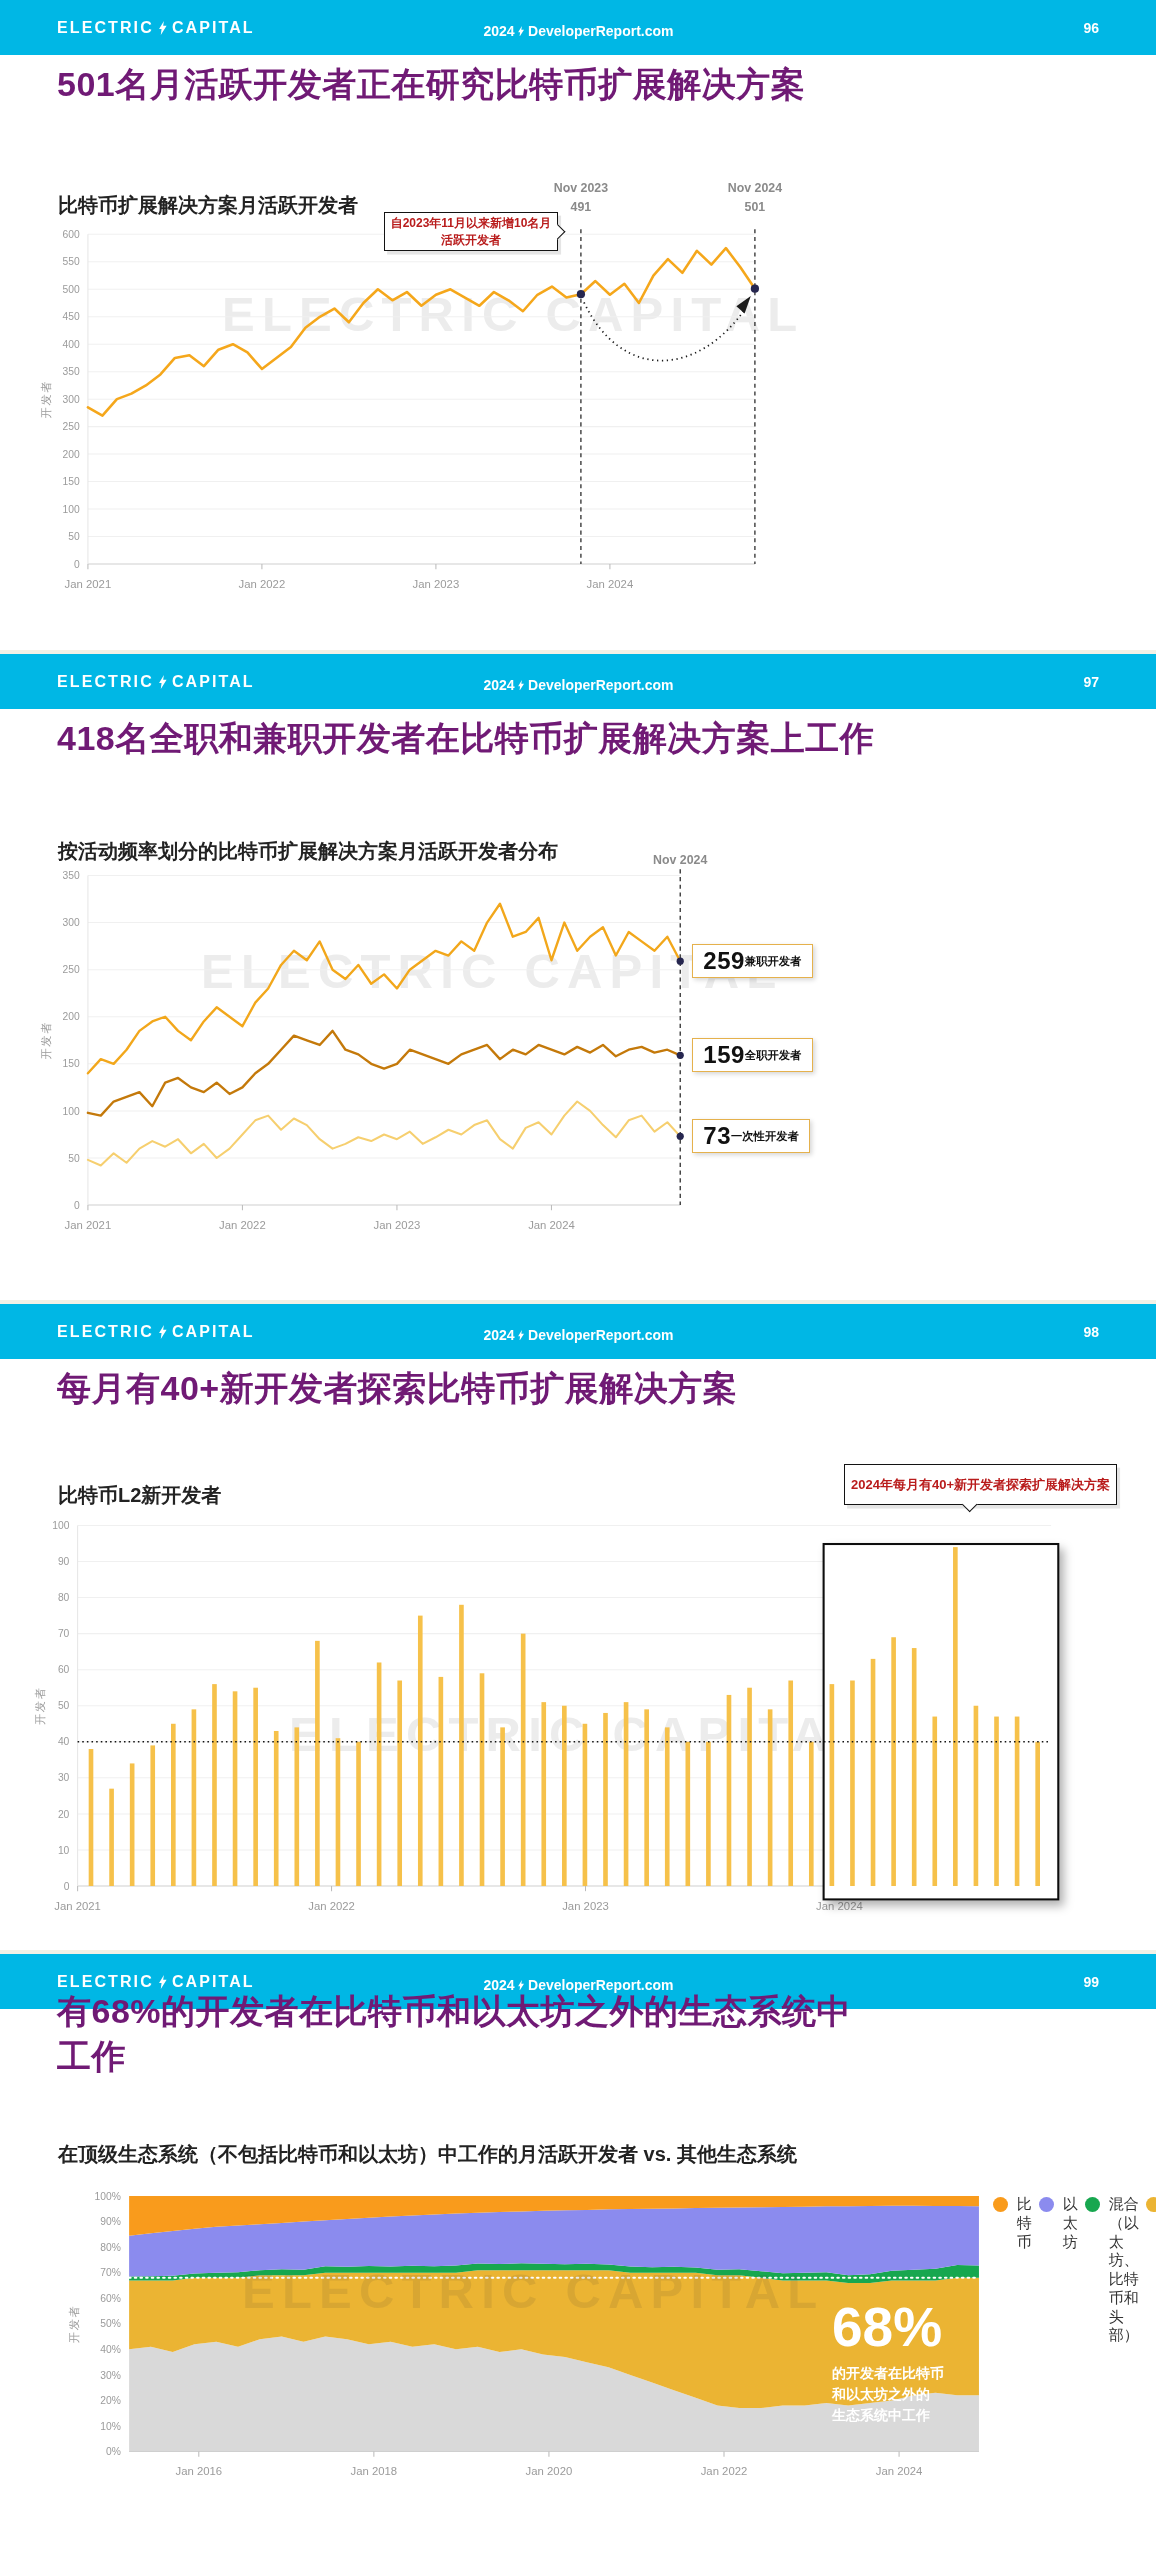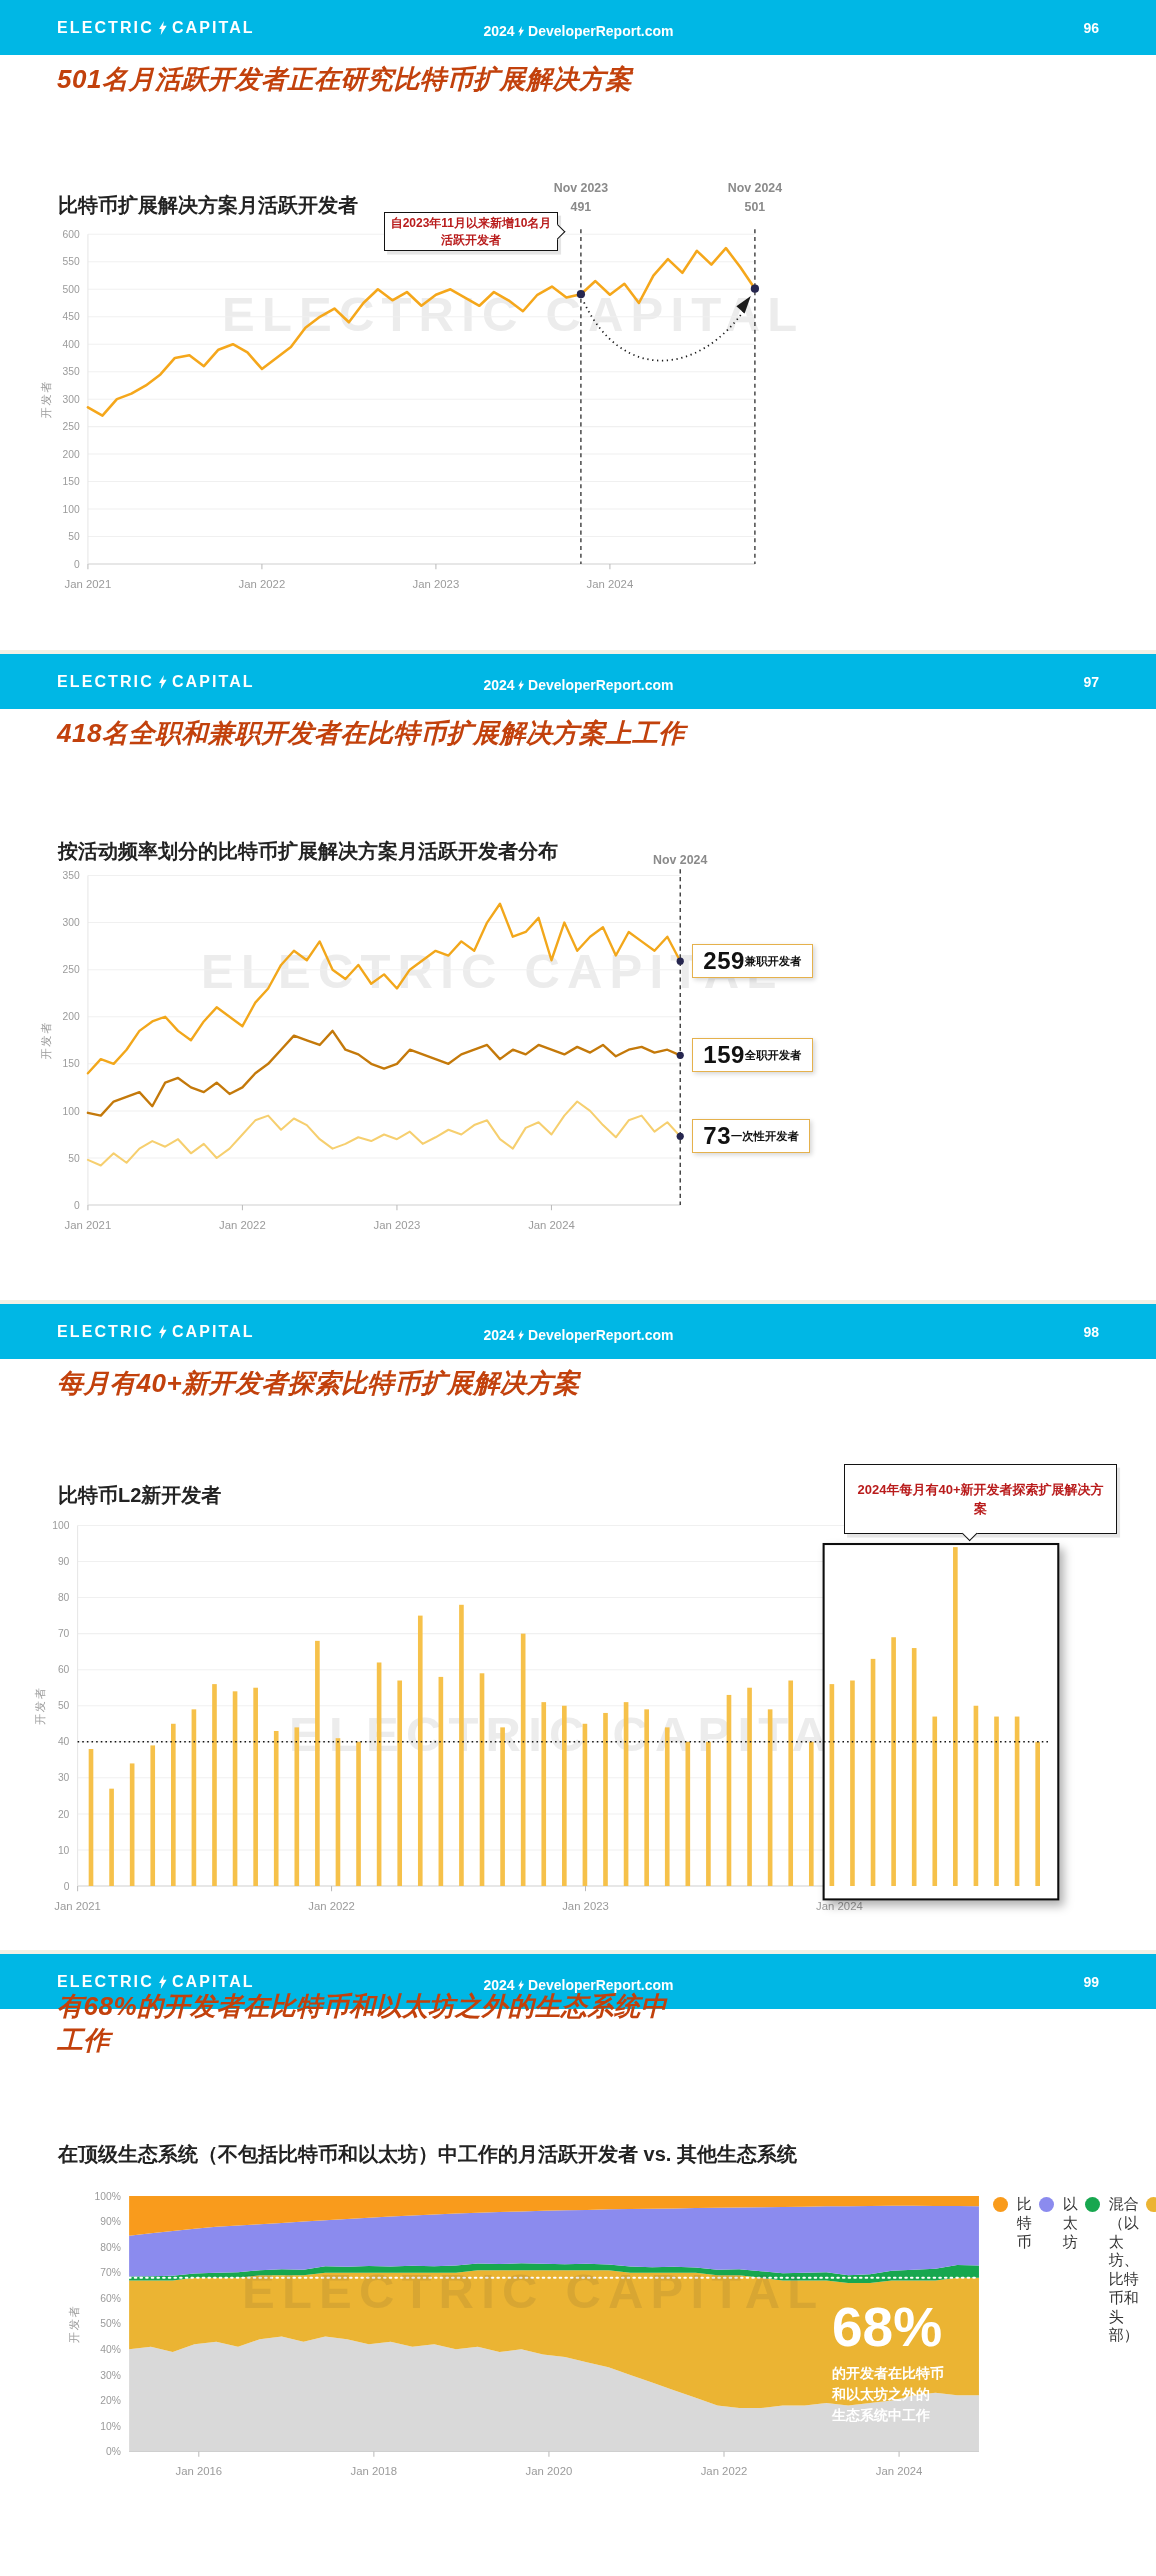--- a/index.html
+++ b/index.html
@@ -13,22 +13,22 @@
   .bar{position:absolute;top:0;left:0;right:0;height:55px;background:#00B7E5;color:#fff;}
   .brand{position:absolute;left:57px;top:0;height:55px;display:flex;align-items:center;gap:5.2px;
          font-size:16px;font-weight:700;letter-spacing:2.1px;}
   .bolt{height:14px;width:7.7px;fill:currentColor;}
   .site{position:absolute;left:50%;top:0;transform:translateX(-50%);height:62px;display:flex;align-items:center;gap:3.6px;
         font-size:14px;font-weight:600;}
   .site .bolt{height:10.8px;width:6.2px;}
   .pageno{position:absolute;right:58px;top:0;height:55px;display:flex;align-items:center;font-size:14px;font-weight:600;}
 
   
-  .title{position:absolute;left:57px;top:62px;margin:0;font-size:26px;font-weight:800;color:#c2410c;
-         letter-spacing:0.5px;line-height:1.32;white-space:pre-line;max-width:1041px;font-style:italic;}
+  .title{position:absolute;left:57px;top:62px;margin:0;font-size:34px;font-weight:800;color:#701a75;
+         letter-spacing:0.5px;line-height:1.32;white-space:pre-line;max-width:1041px;}
   #s4 .title{top:23px;margin-top:12px;}
   .chart-title{position:absolute;left:58px;font-size:20px;font-weight:700;color:#222;}
   #s1 .chart-title{top:192px;}
   #s2 .chart-title{top:184px;}
   #s3 .chart-title{top:178px;}
   #s4 .chart-title{top:187px;}
 
   
   svg.chart{position:absolute;left:0;top:0;z-index:2;}
   .wm{position:absolute;z-index:1;font-weight:800;white-space:nowrap;color:#ECECEC;letter-spacing:7.2px;}
@@ -36,21 +36,21 @@
   .wm2{left:201px;top:289px;font-size:49px;}
   .wm3{left:289px;top:402px;font-size:49px;}
   .wm4{left:242px;top:309px;font-size:49px;color:rgba(45,45,45,0.10);z-index:3;}
 
   
   .callout{position:absolute;z-index:4;background:#fff;border:1.5px solid #131313;box-shadow:3.1px 3.6px 0 rgba(0,0,0,0.10);
            display:flex;align-items:center;justify-content:center;text-align:center;color:#b91c1c;font-weight:700;}
   .callout-s1{left:384px;top:212px;width:174px;height:39px;font-size:12px;}
   .callout-s1::after{content:"";position:absolute;right:-6.7px;top:50%;width:10.3px;height:10.3px;background:#fff;
            border-top:1.5px solid #131313;border-right:1.5px solid #131313;transform:translateY(-50%) rotate(45deg);}
-  .callout-s3{left:844px;top:160px;width:273px;height:70px;font-size:13px;line-height:1.5;padding:0 12px;}
+  .callout-s3{left:844px;top:160px;width:273px;height:41px;font-size:13px;line-height:1.5;padding:0 2px;}
   .callout-s3::after{content:"";position:absolute;left:44%;bottom:-6.7px;width:10.3px;height:10.3px;background:#fff;
            border-bottom:1.5px solid #131313;border-right:1.5px solid #131313;transform:rotate(45deg);}
 
   
   .endbox{position:absolute;left:692px;z-index:4;display:flex;align-items:center;gap:0;background:#fff;
           border:1px solid #E5B14C;box-shadow:1.5px 2.1px 4.6px rgba(0,0,0,0.16);padding:2.1px 10.3px;height:34px;text-align:center;}
   .endbox b{font-size:24px;font-weight:800;color:#111;letter-spacing:0.5px;}
   .endbox span{font-size:11.3px;font-weight:700;color:#111;}
   .eb1{top:290px;} .eb2{top:384px;} .eb3{top:465px;}
 

